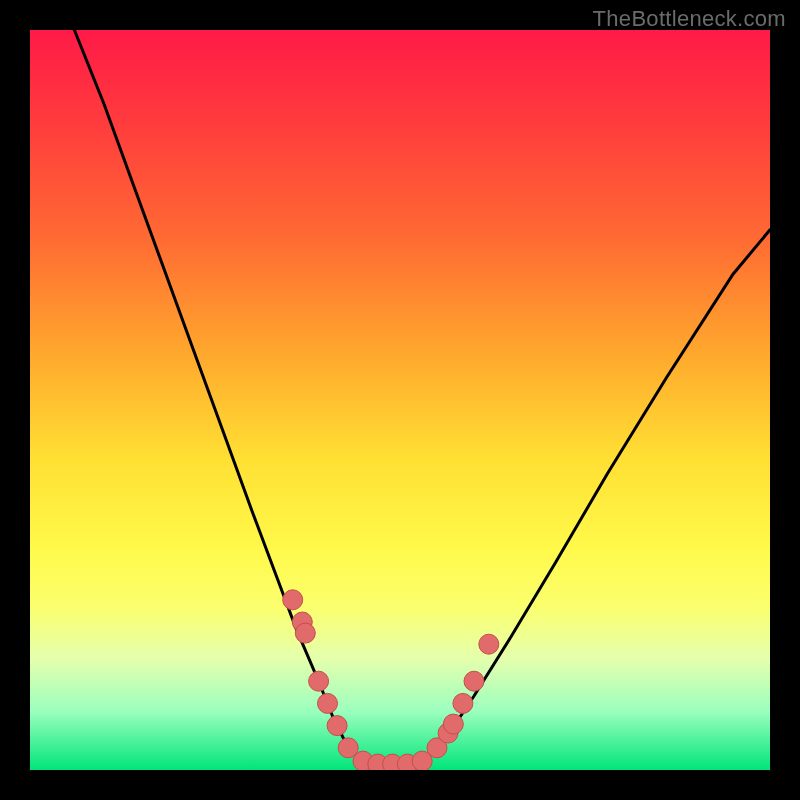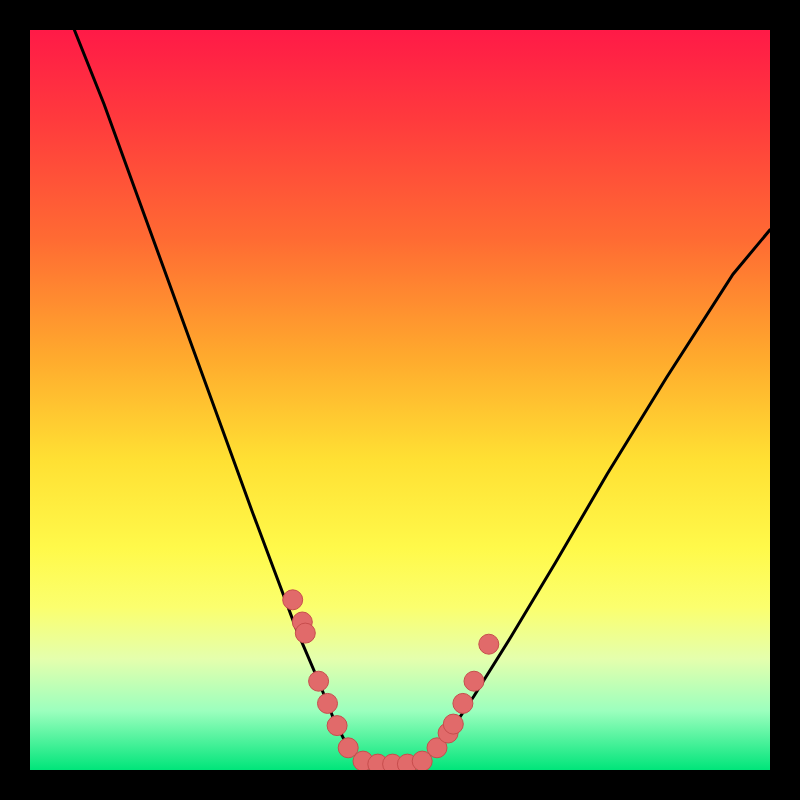--- a/index.html
+++ b/index.html
@@ -61,20 +61,21 @@
     top: 0;
     width: 100%;
     height: 100%;
   }
 </style>
 </head>
 <body>
 
 <div class="frame">
 
+  <div class="watermark">TheBottleneck.com</div>
 
   <div class="plot">
     <div class="gradient"></div>
     <svg class="curves" viewBox="0 0 740 740" preserveAspectRatio="none">
       <path id="curve-left" fill="none" stroke="#000" stroke-width="3" stroke-linecap="round" d="M44.4 0.0 L74.0 74.0 L103.6 155.4 L133.2 236.8 L162.8 318.2 L192.4 399.6 L222.0 481.0 L244.2 540.2 L266.4 599.4 L288.6 651.2 L303.4 688.2 L318.2 717.8 L333.0 732.6 "></path>
       <path id="curve-floor" fill="none" stroke="#000" stroke-width="3" stroke-linecap="round" d="M333.0 732.6 L347.8 736.3 L362.6 736.3 L377.4 736.3 L392.2 732.6 "></path>
       <path id="curve-right" fill="none" stroke="#000" stroke-width="3" stroke-linecap="round" d="M392.2 732.6 L414.4 710.4 L444.0 666.0 L481.0 606.8 L525.4 532.8 L577.2 444.0 L636.4 347.8 L703.0 244.2 L740.0 199.8 "></path>
       <g id="markers">
           <circle cx="262.7" cy="569.8" r="10" fill="#e16a6a" stroke="#c74d4d" stroke-width="1"></circle>
           <circle cx="272.3" cy="592.0" r="10" fill="#e16a6a" stroke="#c74d4d" stroke-width="1"></circle>

